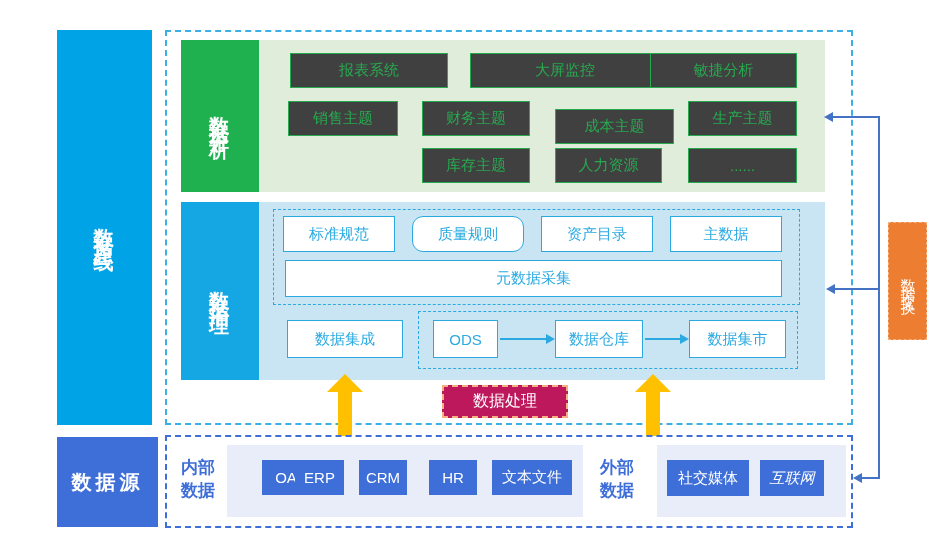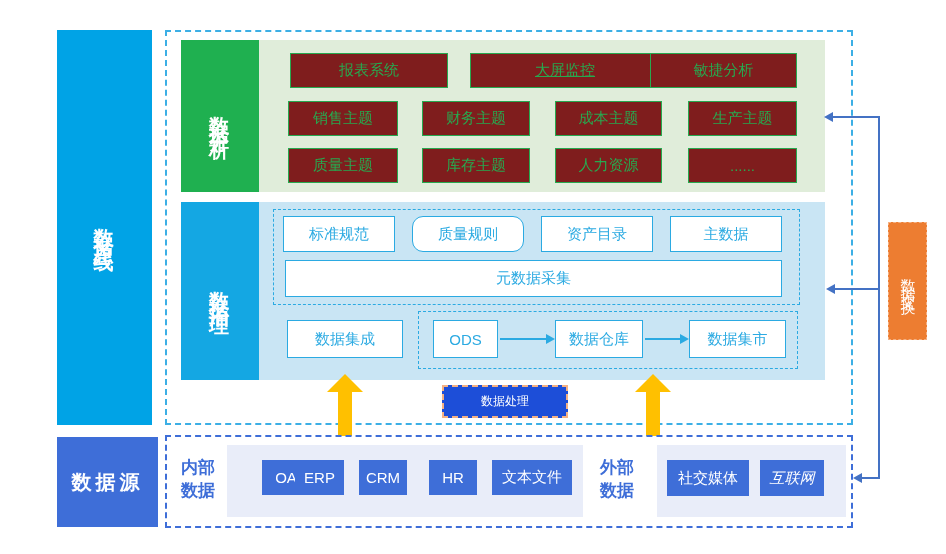--- a/index.html
+++ b/index.html
@@ -16,40 +16,40 @@
   
   .top-container { left:165px; top:30px; width:688px; height:395px;
                    border:2px dashed #3CAFE5; box-sizing:border-box; }
   .bottom-container { left:165px; top:435px; width:688px; height:93px;
                       border:2px dashed #3E6ED8; box-sizing:border-box; }
 
   
   .analysis { left:181px; top:40px; width:644px; height:152px; display:flex; }
   .analysis-label { width:78px; background:#1FB050; display:flex; align-items:center; justify-content:center; }
   .analysis-content { flex:1; background:#E0EDDA; position:relative; }
-  .gbox { position:absolute; height:35px; background:#7f1d1d; border:1.5px solid #27A94F;
+  .gbox { position:absolute; height:35px; background:#404040; border:1.5px solid #27A94F;
           box-sizing:border-box; color:#27A94F; font-size:15px;
           display:flex; align-items:center; justify-content:center; }
 
   
   .governance { left:181px; top:202px; width:644px; height:178px; display:flex; }
   .governance-label { width:78px; background:#14A7E3; display:flex; align-items:center; justify-content:center; }
   .governance-content { flex:1; background:#C9E5F4; position:relative; }
   .bbox { position:absolute; background:#ffffff; border:1.5px solid #2BAAE2;
           box-sizing:border-box; color:#2BAAE2; font-size:15px;
           display:flex; align-items:center; justify-content:center; }
   .dash-sub { position:absolute; border:1.5px dashed #2BAAE2; box-sizing:border-box; }
   .flow-line { position:absolute; height:2px; background:#2BAAE2; }
   .flow-head { position:absolute; width:0; height:0;
                border-top:5px solid transparent; border-bottom:5px solid transparent;
                border-left:9px solid #2BAAE2; }
 
   
-  .processing { left:442px; top:385px; width:126px; height:33px; background:#1d4ed8;
-                border:2px dashed #F5B183; box-sizing:border-box; color:#ffffff; font-size:12px;
+  .processing { left:442px; top:385px; width:126px; height:33px; background:#be185d;
+                border:2px dashed #F5B183; box-sizing:border-box; color:#ffffff; font-size:16px;
                 display:flex; align-items:center; justify-content:center; }
   .exchange { left:888px; top:222px; width:39px; height:118px; background:#ED7D31;
               border:1.5px dashed #F5B183; box-sizing:border-box;
               display:flex; align-items:center; justify-content:center; }
   .exchange .vtext { font-size:15px; letter-spacing:7px; font-weight:normal; }
 
   
   .up-shaft { position:absolute; width:14px; height:45px; background:#FFC000; }
   .up-head { position:absolute; width:0; height:0;
              border-left:18px solid transparent; border-right:18px solid transparent;
@@ -82,27 +82,26 @@
   </div>
 
   <div class="abs top-container"></div>
 
   <div class="abs analysis">
     <div class="analysis-label">
       <span class="vtext">数据分析</span>
     </div>
     <div class="analysis-content">
       <div class="gbox" style="left:31px;  top:13px;  width:158px;">报表系统</div>
-      <div class="gbox" style="left:211px; top:13px;  width:190px;text-decoration:underline;">大屏监控</div>
+      <div class="gbox" style="left:211px; top:13px;  width:190px;">大屏监控</div>
       <div class="gbox" style="left:391px; top:13px;  width:147px;">敏捷分析</div>
       <div class="gbox" style="left:29px;  top:61px;  width:110px;">销售主题</div>
       <div class="gbox" style="left:163px; top:61px;  width:108px;">财务主题</div>
-      <div class="gbox" style="left:296px; top:61px;  width:107px;">成本主题</div>
+      <div class="gbox" style="left:296px; top:69px;  width:119px;">成本主题</div>
       <div class="gbox" style="left:429px; top:61px;  width:109px;">生产主题</div>
-      <div class="gbox" style="left:29px;  top:108px; width:110px;">质量主题</div>
       <div class="gbox" style="left:296px; top:108px; width:107px;">人力资源</div>
       <div class="gbox" style="left:163px; top:108px; width:108px;">库存主题</div>
       <div class="gbox" style="left:429px; top:108px; width:109px;">......</div>
     </div>
   </div>
 
   <div class="abs governance">
     <div class="governance-label">
       <span class="vtext">数据治理</span>
     </div>

